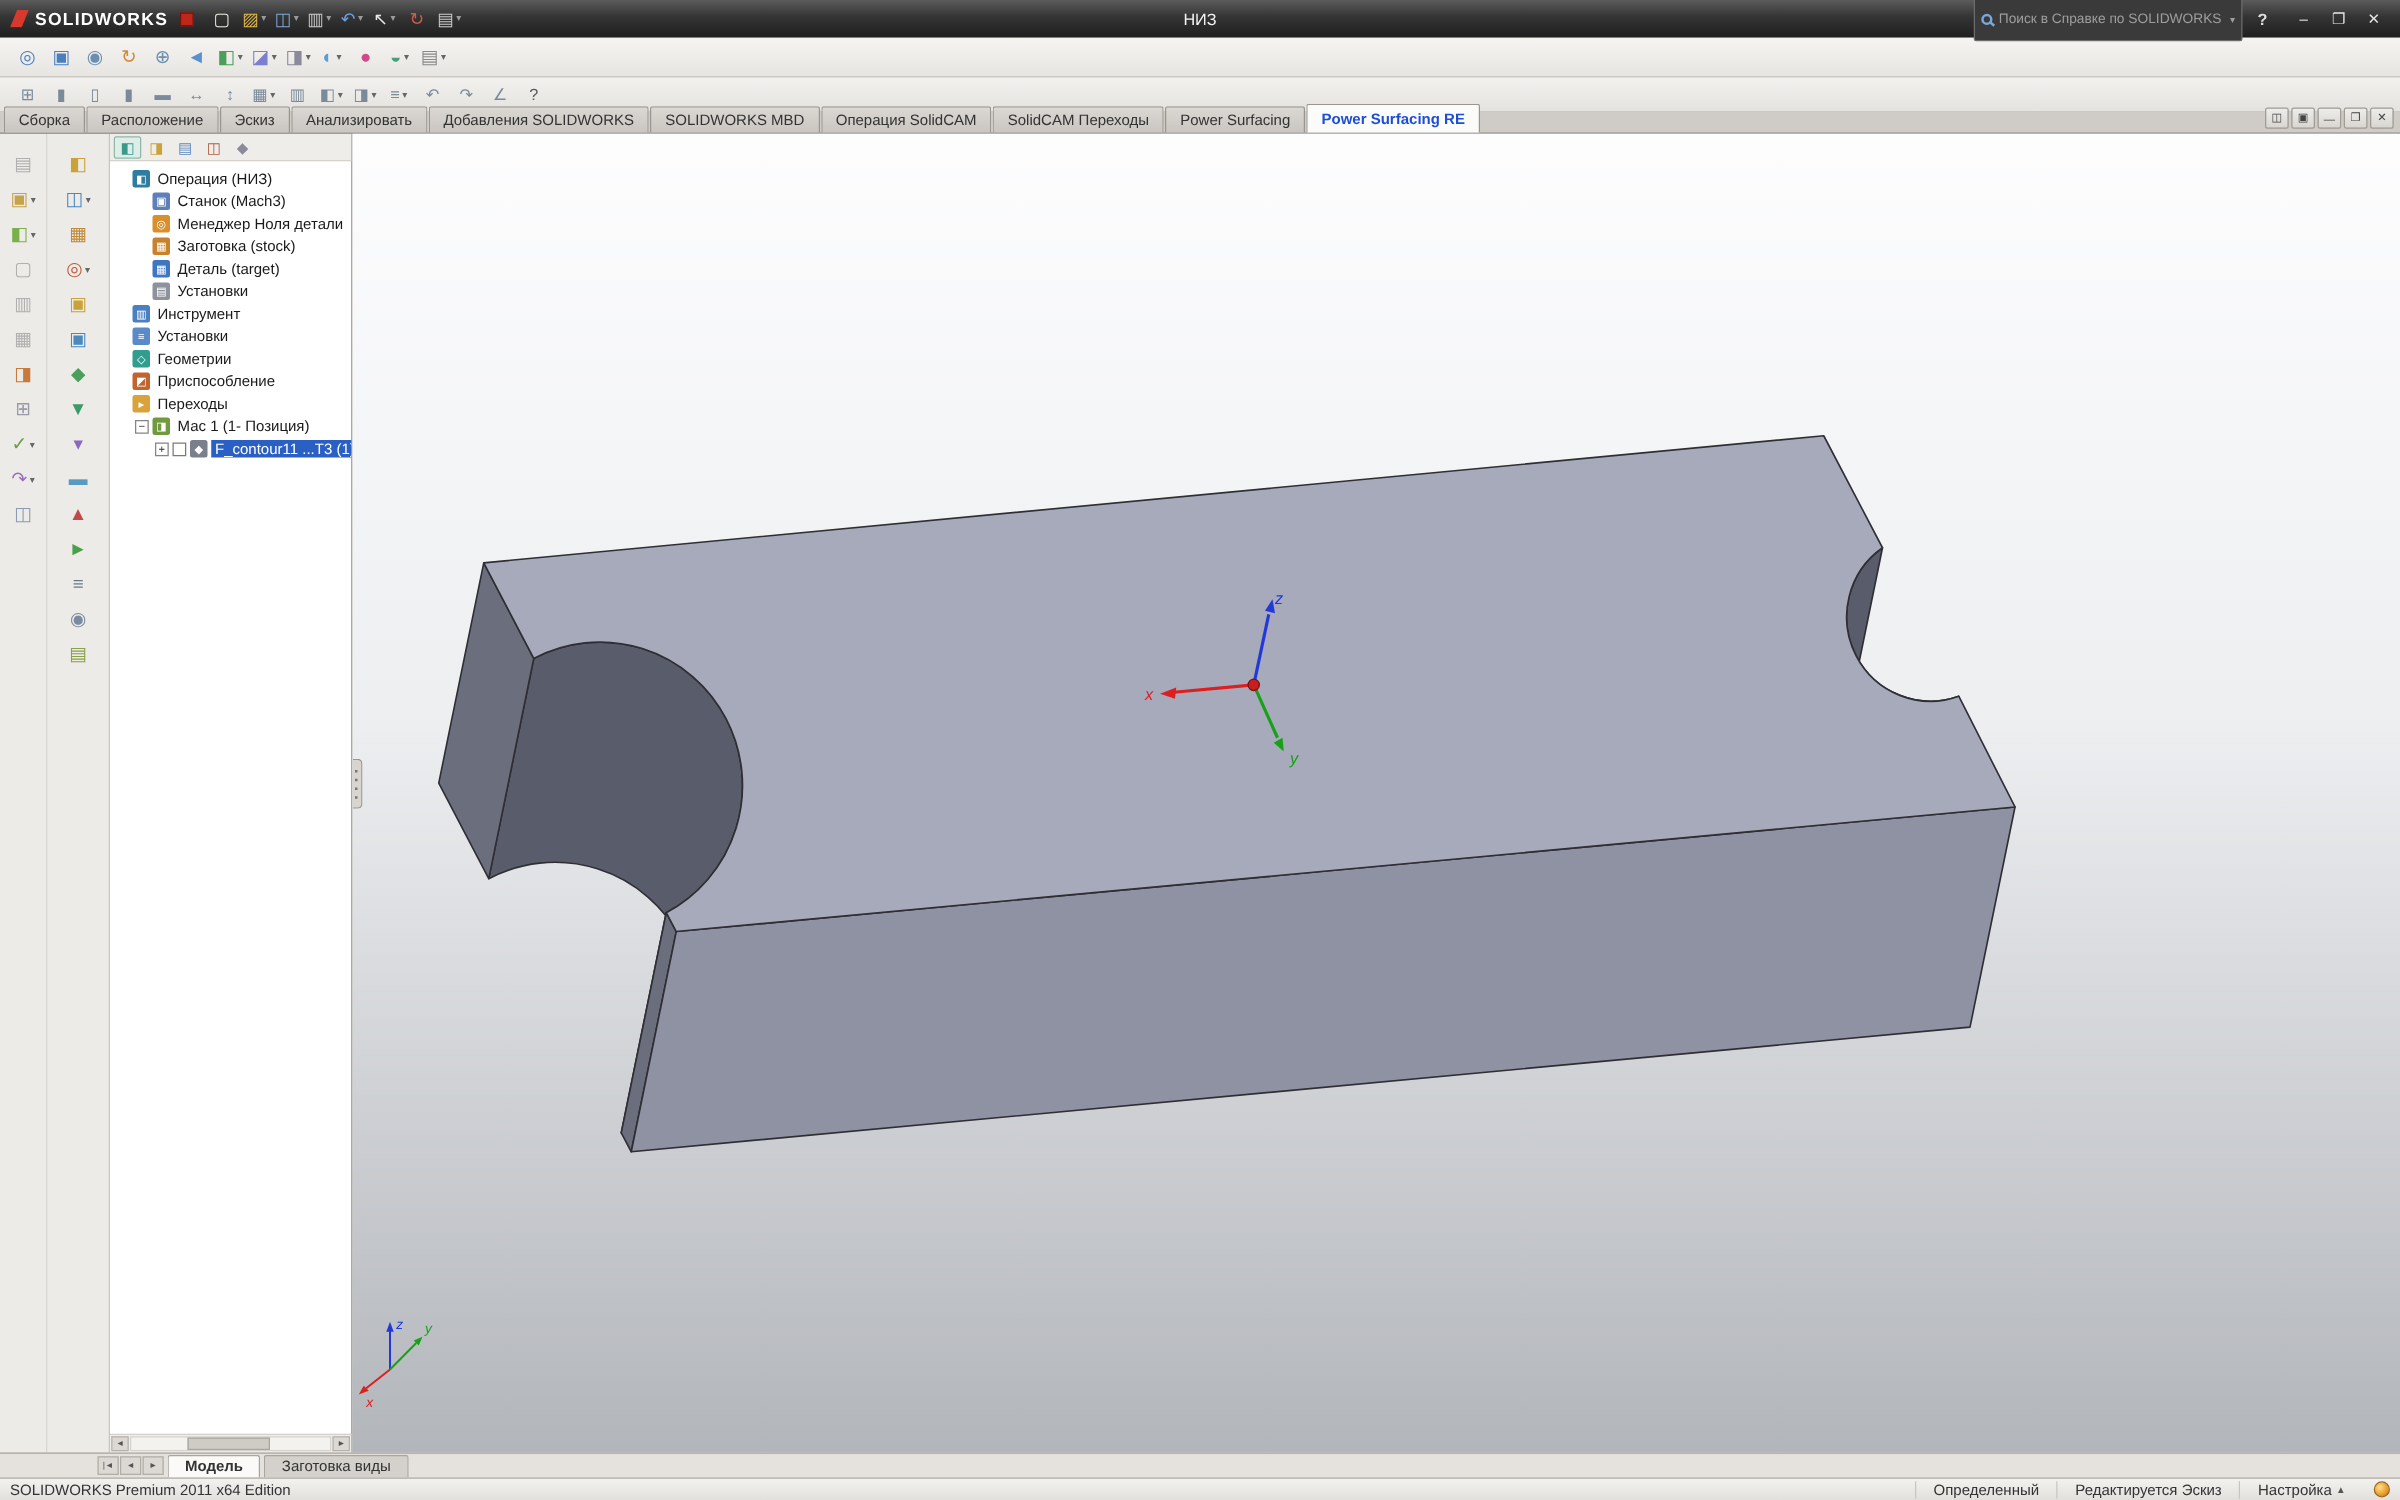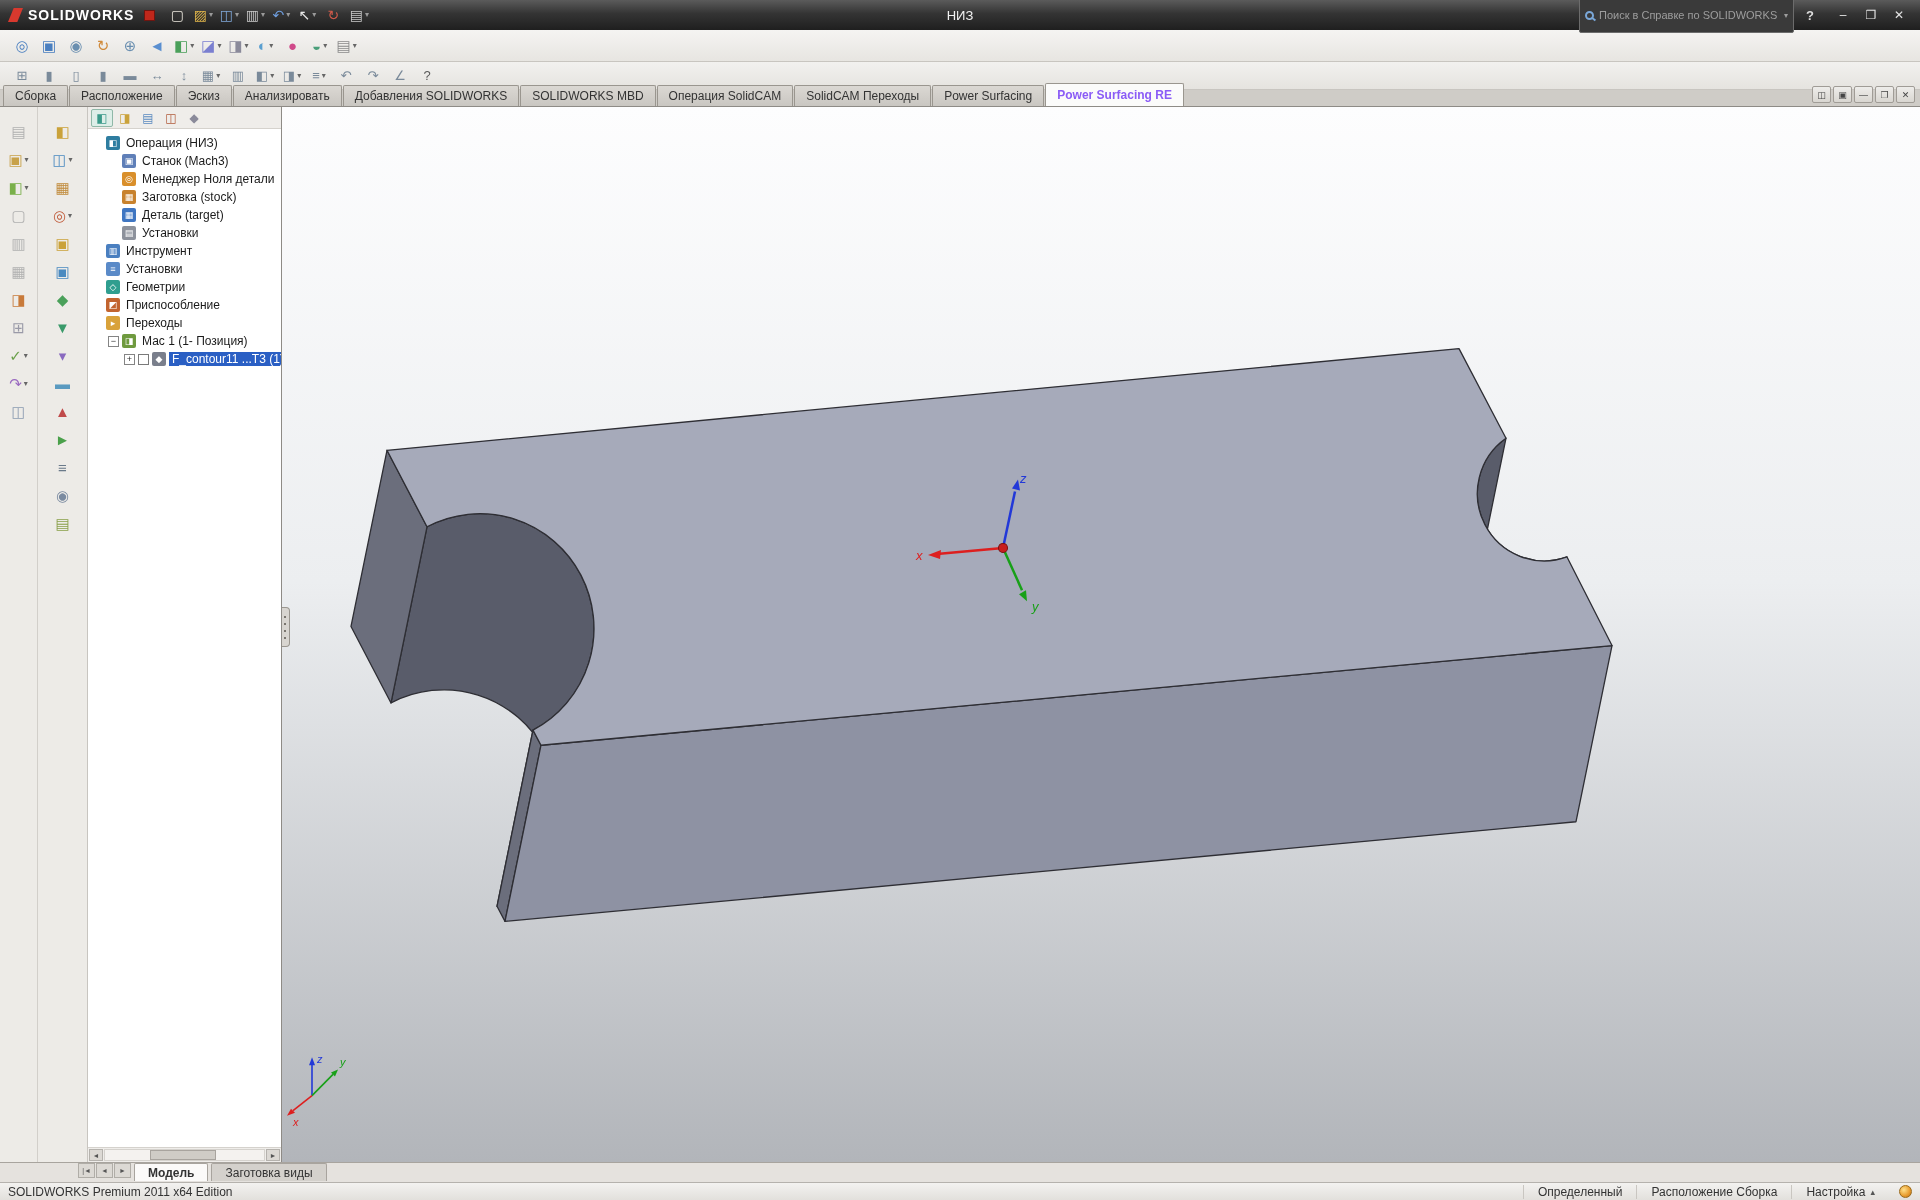--- a/index.html
+++ b/index.html
@@ -32,21 +32,21 @@
   .row2 { height:32px; background:linear-gradient(#f5f4f2,#e7e5e1); border-bottom:1px solid #c8c5c0; display:flex; align-items:center; padding:0 10px; gap:3px; flex:none; }
   .row3 { height:28px; background:linear-gradient(#f2f1ef,#e5e3df); border-bottom:1px solid #c8c5c0; display:flex; align-items:center; padding:0 10px; gap:3px; flex:none; }
   .tbi { display:flex; align-items:center; justify-content:center; gap:2px; min-width:24px; height:24px; padding:0 2px; border-radius:3px; }
   .glyph { font-size:15px; line-height:1; }
   .row3 .glyph { font-size:13px; }
   .dd { font-size:8px; color:#666; line-height:1; }
 
   
   .tabrow { height:17px; background:#cfccc7; border-bottom:1px solid #8e8b86; display:flex; align-items:flex-end; padding-left:3px; position:relative; flex:none; }
   .ctab { height:21px; padding:0 11px; display:flex; align-items:center; font-size:12px; color:#333; background:linear-gradient(#dbd8d3,#c9c6c1); border:1px solid #9a968f; border-bottom:none; margin-right:1px; border-radius:2px 2px 0 0; white-space:nowrap; }
-  .ctab.active { background:#fbfbfa; color:#8b5cf6; height:23px; font-weight:bold; }
+  .ctab.active { background:#fbfbfa; color:#1d4ed8; height:23px; font-weight:bold; }
   .docbtns { position:absolute; right:5px; bottom:3px; display:flex; gap:2px; }
   .docbtn { width:19px; height:17px; display:flex; align-items:center; justify-content:center; font-size:9px; color:#444; background:linear-gradient(#eeedea,#d9d6d1); border:1px solid #a09c96; border-radius:2px; }
 
   
   .content { flex:1; min-height:0; display:flex; background:#ece9e5; }
   .colA { width:38px; flex:none; background:#edebe7; border-right:1px solid #d2cfca; display:flex; flex-direction:column; align-items:center; padding-top:12px; gap:3px; }
   .colB { width:50px; flex:none; background:#edebe7; border-right:1px solid #c8c5c0; display:flex; flex-direction:column; align-items:center; padding-top:12px; gap:3px; }
   .colA .tbi,.colB .tbi { height:25px; }
 
   .panel { width:194px; flex:none; background:#ffffff; border-right:1px solid #8e8b86; display:flex; flex-direction:column; }
@@ -68,21 +68,21 @@
   .hs-thumb { position:absolute; left:28%; width:42%; top:0; bottom:0; background:#cfccc6; border:1px solid #a8a49e; }
 
   .viewport { flex:1; position:relative; overflow:hidden; }
   .viewport svg { position:absolute; inset:0; width:100%; height:100%; display:block; }
   .axis-label { font-size:13px; font-style:italic; }
   .axis-label-sm { font-size:11px; font-style:italic; }
   .splitter { position:absolute; left:0; top:500px; width:8px; height:40px; background:#d8d5d0; border:1px solid #9a968f; border-left:none; border-radius:0 4px 4px 0; }
   .splitter::after { content:""; position:absolute; left:2px; top:8px; width:2px; height:2px; background:#7a766f; box-shadow:0 7px 0 #7a766f, 0 14px 0 #7a766f, 0 21px 0 #7a766f; }
 
   
-  .bottombar { height:20px; flex:none; background:#e5e2de; border-top:1px solid #a8a49e; display:flex; align-items:flex-start; padding-left:78px; gap:1px; }
+  .bottombar { height:20px; flex:none; background:#e5e2de; border-top:1px solid #a8a49e; display:flex; align-items:center; padding-left:78px; gap:1px; }
   .navbtn { width:17px; height:15px; margin-bottom:1px; background:#dcd9d4; border:1px solid #b0ada7; font-size:7px; display:flex; align-items:center; justify-content:center; color:#555; }
   .btab { height:18px; padding:0 13px; display:flex; align-items:center; font-size:12px; color:#333; background:#d4d1cc; border:1px solid #a8a49e; border-bottom:none; border-radius:2px 2px 0 0; margin-left:2px; }
   .btab.active { background:#fbfaf9; font-weight:bold; }
   .statusbar { height:18px; flex:none; background:linear-gradient(#f3f2f0,#e2e0dc); border-top:1px solid #b5b2ad; display:flex; align-items:center; padding:0 8px; font-size:12px; color:#333; }
   .sb-left { white-space:nowrap; }
   .sb-right { margin-left:auto; display:flex; align-items:center; }
   .sb-item { padding:0 14px; border-left:1px solid #c9c6c1; display:flex; align-items:center; gap:5px; white-space:nowrap; }
   .sb-arrow { font-size:9px; color:#555; }
   .globe { width:13px; height:13px; border-radius:50%; background:radial-gradient(circle at 35% 35%, #ffe08a, #e89b2d 60%, #b86a1a); border:1px solid #9a6a1a; margin-left:10px; flex:none; }
 </style>
@@ -502,21 +502,21 @@
       <div class="btab">Заготовка виды</div>
     </div>
 
   <div class="statusbar">
     <span class="sb-left">SOLIDWORKS Premium 2011 x64 Edition</span>
     <div class="sb-right" id="sb-right">
         <span class="sb-item">
           <span>Определенный</span>
         </span>
         <span class="sb-item">
-          <span>Расположение Сборка</span>
+          <span>Редактируется Эскиз</span>
         </span>
         <span class="sb-item">
           <span>Настройка</span>
           <span class="sb-arrow">▴</span>
         </span>
       </div>
     <span class="globe"></span>
   </div>
 
 </div>

